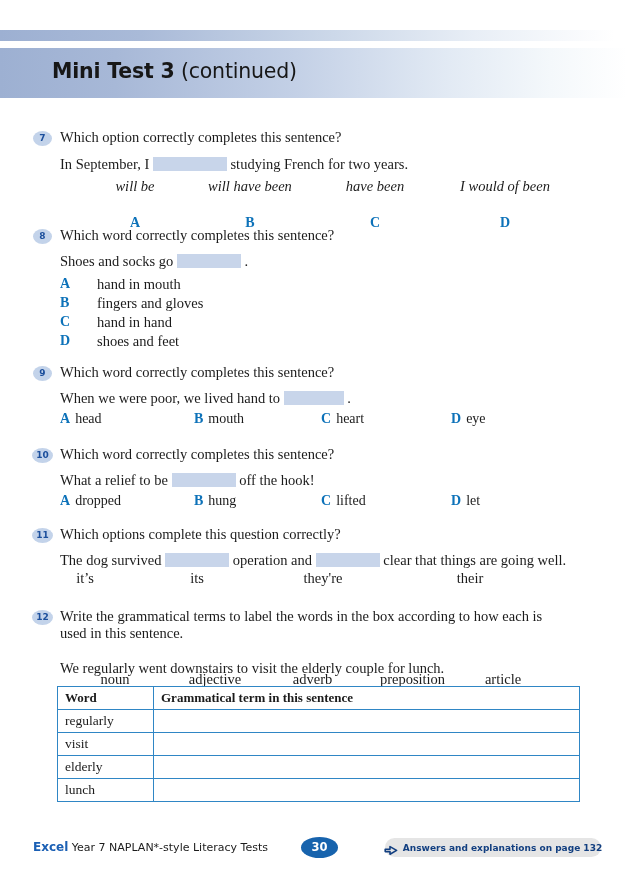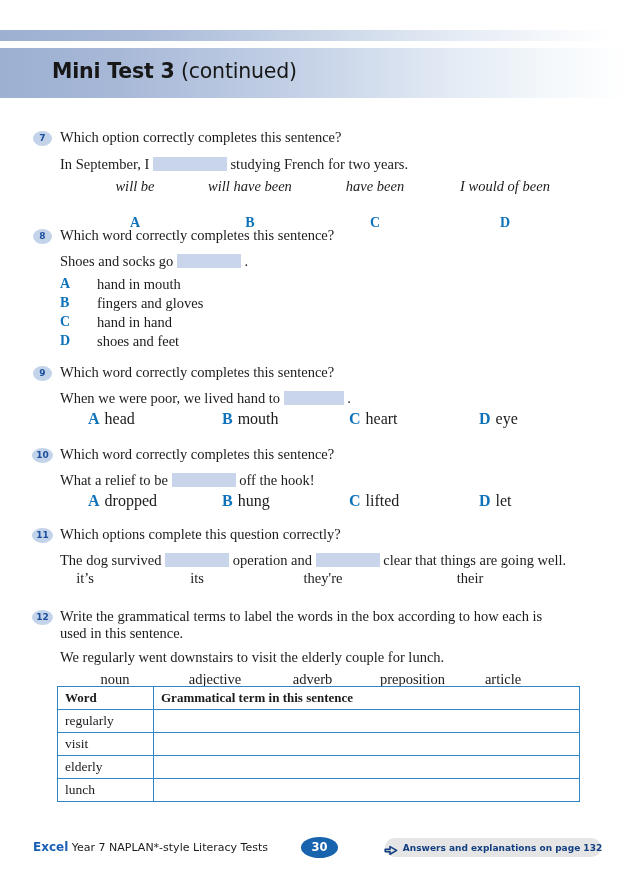--- a/index.html
+++ b/index.html
@@ -66,21 +66,21 @@
   .optrow span.cell {
     position: absolute; text-align: center; font-size: 14.5px;
   }
   .letterrow span.cell {
     color: #0d72b9; font-weight: bold; font-size: 14px;
     font-family: "Liberation Serif", serif;
   }
 
   
   .inlineopts { position: relative; height: 18px; }
-  .inlineopts .opt { position: absolute; font-size: 16px; white-space: nowrap; margin-left: 28px; }
+  .inlineopts .opt { position: absolute; font-size: 14px; white-space: nowrap; }
   .inlineopts .opt b { color: #0d72b9; font-weight: bold; margin-right: 5px; }
 
   
   .vlist { margin-top: 2px; }
   .vlist .vopt { position: relative; height: 19px; font-size: 14.5px; }
   .vlist .vopt .lt {
     position: absolute; left: 0; top: 0;
     color: #0d72b9; font-weight: bold; font-size: 14px;
   }
   .vlist .vopt .tx { position: absolute; left: 17px; top: 0; margin-left: 20px; }
@@ -236,21 +236,21 @@
     <span class="cell" style="left:-5px;width:60px;">it’s</span>
     <span class="cell" style="left:107px;width:60px;">its</span>
     <span class="cell" style="left:228px;width:70px;">they're</span>
     <span class="cell" style="left:375px;width:70px;">their</span>
   </div>
 </div>
 
 <div class="q" style="top:610px;">
   <div class="qnum wide">12</div>
   <div class="qstem" style="width:510px;">Write the grammatical terms to label the words in the box according to how each is used in this sentence.</div>
-  <div class="qbody" style="top:38px;">We regularly went downstairs to visit the elderly couple for lunch.</div>
+  <div class="qbody" style="top:49px;">We regularly went downstairs to visit the elderly couple for lunch.</div>
   <div class="qbody optrow" style="top:60px;width:520px;">
     <span class="cell" style="left:20px;width:70px;">noun</span>
     <span class="cell" style="left:110px;width:90px;">adjective</span>
     <span class="cell" style="left:215px;width:75px;">adverb</span>
     <span class="cell" style="left:300px;width:105px;">preposition</span>
     <span class="cell" style="left:408px;width:70px;">article</span>
   </div>
 </div>
 
 <div class="tablewrap">

